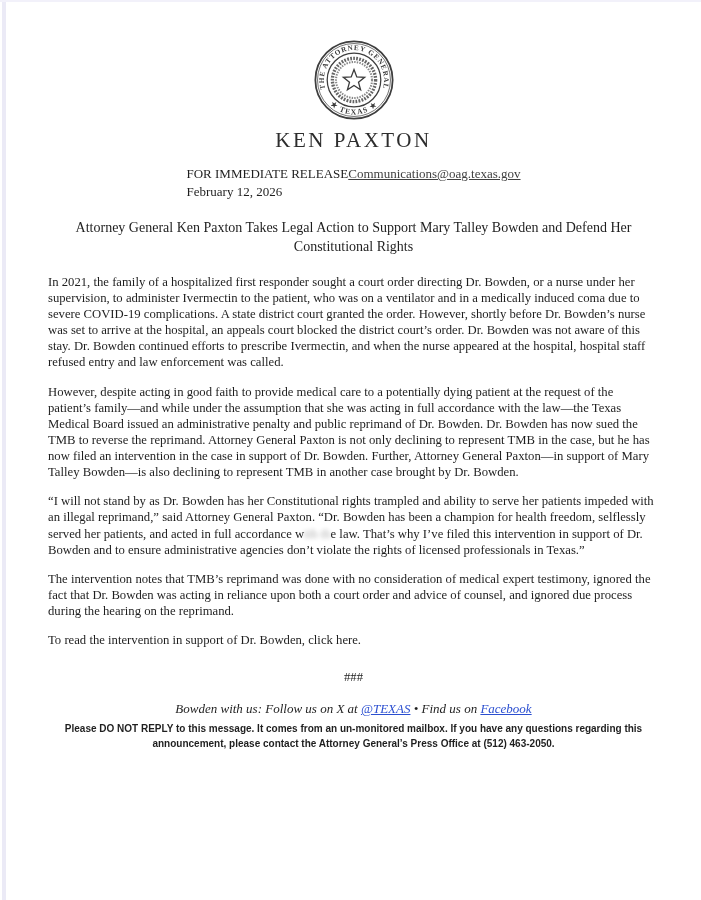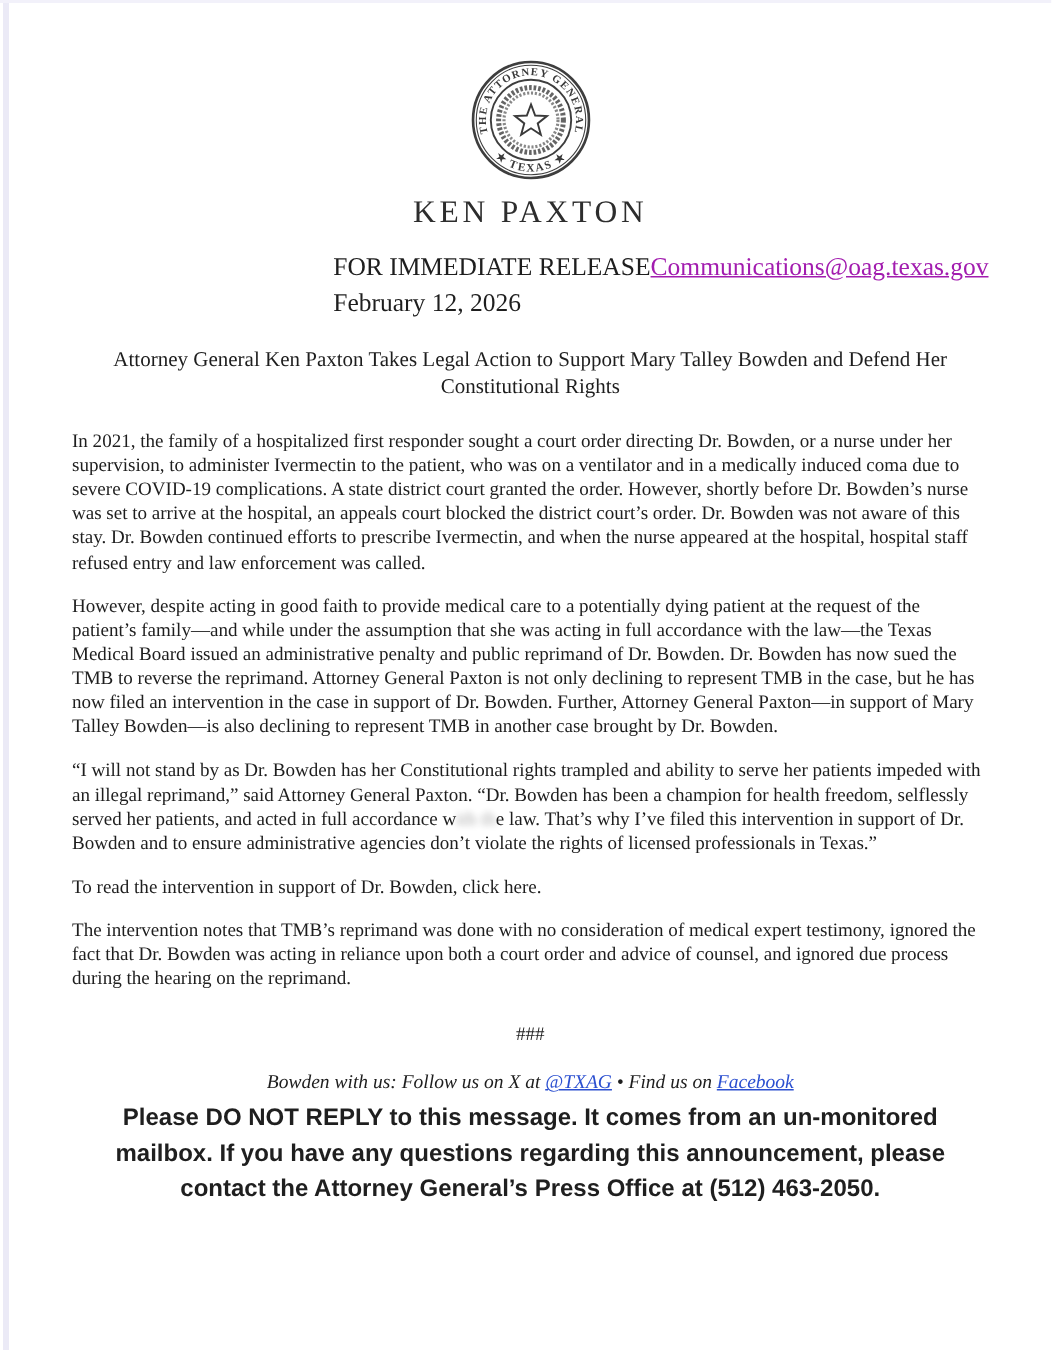--- a/index.html
+++ b/index.html
@@ -32,46 +32,46 @@
     margin-top: 4px;
     text-underline-offset: 4px;
     text-decoration-thickness: 1px;
   }
   .ag-title {
     font-size: 12px; letter-spacing: 2.4px; word-spacing: 3px;
     color: #3c3c3c; margin-top: 5px;
   }
 
   .meta-row {
-    display: flex; justify-content: flex-end;
-    margin-top: 12px; font-size: 17px; line-height: 1.4;
+    display: flex; justify-content: center;
+    margin-top: 12px; font-size: 13px; line-height: 1.4;
   }
   .meta-right { text-align: right; }
-  .link { color: #a21caf; text-decoration: underline; cursor: pointer; }
+  .link { color: #404040; text-decoration: underline; cursor: pointer; }
 
   .headline {
     font-size: 14px; font-weight: normal; text-align: center;
     line-height: 1.3; max-width: 560px;
     margin: 18px auto 18px auto;
   }
 
   .body-copy p {
     font-size: 12.7px; line-height: 1.27;
     margin: 0 0 13px 0;
   }
   .smudge { filter: blur(2.3px); opacity: 0.38; }
 
   .end-mark { text-align: center; font-size: 12.7px; margin: 22px 0 0 0; }
 
   .connect { text-align: center; font-style: italic; font-size: 13px; margin-top: 16px; }
   .connect .link { color: #2b4fd0; }
 
   .notice {
     font-family: "Liberation Sans", sans-serif;
-    font-size: 16px; font-weight: 600; color: #1f1f1f;
+    font-size: 10px; font-weight: 600; color: #1f1f1f;
     text-align: center; line-height: 1.45;
     max-width: 640px; margin: 5px auto 0 auto;
   }
 </style>
 </head>
 <body>
 
 <div class="edge-strip"></div>
 <div class="top-strip"></div>
 
@@ -106,23 +106,23 @@
       <div><a class="link" href="#">Communications@oag.texas.gov</a></div>
     </div>
   </div>
 
   <h1 class="headline">Attorney General Ken Paxton Takes Legal Action to Support Mary Talley Bowden and Defend Her Constitutional Rights</h1>
 
   <div class="body-copy">
     <p>In 2021, the family of a hospitalized first responder sought a court order directing Dr. Bowden, or a nurse under her supervision, to administer Ivermectin to the patient, who was on a ventilator and in a medically induced coma due to severe COVID-19 complications. A state district court granted the order. However, shortly before Dr. Bowden’s nurse was set to arrive at the hospital, an appeals court blocked the district court’s order. Dr. Bowden was not aware of this stay. Dr. Bowden continued efforts to prescribe Ivermectin, and when the nurse appeared at the hospital, hospital staff refused entry and law enforcement was called.</p>
     <p>However, despite acting in good faith to provide medical care to a potentially dying patient at the request of the patient’s family—and while under the assumption that she was acting in full accordance with the law—the Texas Medical Board issued an administrative penalty and public reprimand of Dr. Bowden. Dr. Bowden has now sued the TMB to reverse the reprimand. Attorney General Paxton is not only declining to represent TMB in the case, but he has now filed an intervention in the case in support of Dr. Bowden. Further, Attorney General Paxton—in support of Mary Talley Bowden—is also declining to represent TMB in another case brought by Dr. Bowden.</p>
     <p><span>“I will not stand by as Dr. Bowden has her Constitutional rights trampled and ability to serve her patients impeded with an illegal reprimand,” said Attorney General Paxton. “Dr. Bowden has been a champion for health freedom, selflessly served her patients, and acted in full accordance w</span><span class="smudge">ith th</span><span>e law. That’s why I’ve filed this intervention in support of Dr. Bowden and to ensure administrative agencies don’t violate the rights of licensed professionals in Texas.”</span></p>
+    <p>The intervention notes that TMB’s reprimand was done with no consideration of medical expert testimony, ignored the fact that Dr. Bowden was acting in reliance upon both a court order and advice of counsel, and ignored due process during the hearing on the reprimand.</p>
     <p>To read the intervention in support of Dr. Bowden, click here.</p>
-    <p>The intervention notes that TMB’s reprimand was done with no consideration of medical expert testimony, ignored the fact that Dr. Bowden was acting in reliance upon both a court order and advice of counsel, and ignored due process during the hearing on the reprimand.</p>
   </div>
 
   <div class="end-mark">###</div>
 
-  <div class="connect"><span>Bowden with us: Follow us on X at </span><a class="link" href="#">@TXAG</a><span> • Find us on </span><a class="link" href="#">Facebook</a></div>
+  <div class="connect"><span>Bowden with us: Follow us on X at </span><a class="link" href="#">@TEXAS</a><span> • Find us on </span><a class="link" href="#">Facebook</a></div>
 
   <div class="notice">Please DO NOT REPLY to this message. It comes from an un-monitored mailbox. If you have any questions regarding this announcement, please contact the Attorney General’s Press Office at (512) 463-2050.</div>
 
 </div>
 
 </body></html>

